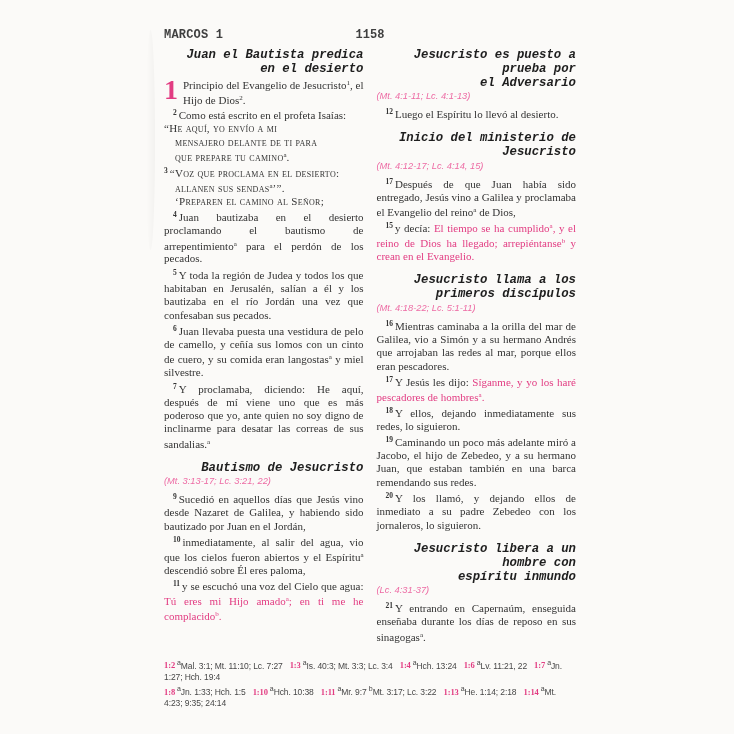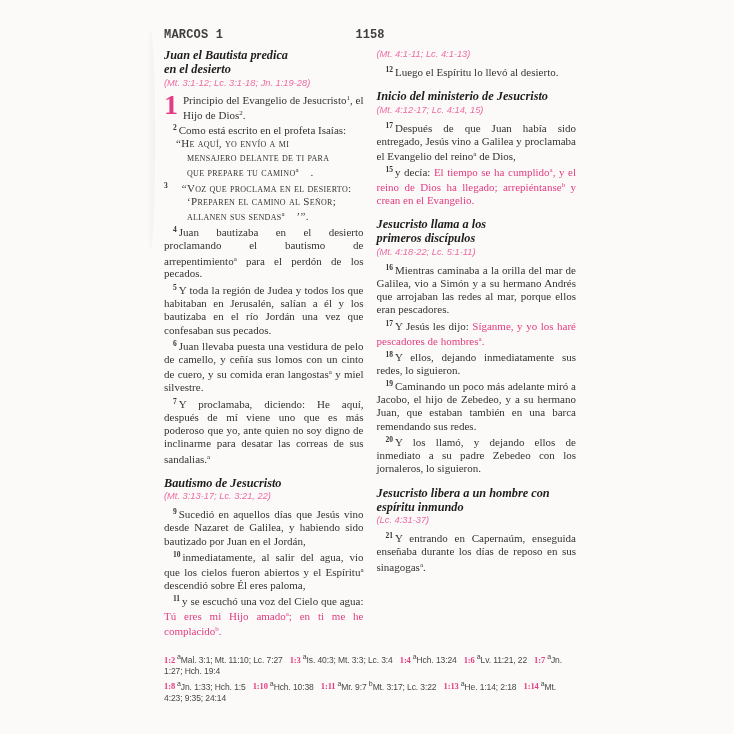--- a/index.html
+++ b/index.html
@@ -13,36 +13,36 @@
 
   .running-head { position:relative; height:14px;
     font-family:Liberation Mono, monospace; font-weight:bold; font-size:12px; color:var(--head); }
   .running-head .book { position:absolute; left:0; top:0; letter-spacing:0.2px; }
   .running-head .pageno { position:absolute; left:50%; transform:translateX(-50%); top:0; }
 
   .columns { display:flex; gap:13px; margin-top:7px; }
   .column { flex:1; min-width:0; font-size:11px; line-height:13.4px; text-align:justify; }
   .column > *:first-child { margin-top:0; }
 
-  .sec-heading { font-family:Liberation Serif, serif; font-style:italic; font-weight:bold;
-    font-size:12.3px; line-height:13.8px; color:#1e1e1e; margin:11px 0 0; text-align:left; }
+  .sec-heading { font-family:Liberation Mono, monospace; font-style:italic; font-weight:bold;
+    font-size:12.3px; line-height:13.8px; color:#1e1e1e; margin:11px 0 0; text-align:right; }
   .sec-ref { font-family:"Liberation Sans", sans-serif; font-style:italic; font-size:9.3px;
     line-height:11px; color:var(--pink-soft); margin:1px 0 3px; text-align:left; }
 
   .verse { margin:0; text-indent:9px; }
   .verse.dropcap-verse { text-indent:0; }
   .dropcap { float:left; font-weight:bold; font-size:28px; line-height:24px;
     color:var(--pink); margin:1px 5px 0 0; }
 
   .poem-line { margin:0; text-align:left; text-indent:0; }
   .poem-line.ind { padding-left:11px; }
 
   .seg-vnum { font-weight:bold; font-size:7.5px; vertical-align:3.5px; padding-right:2px;margin-top:11px; }
   .seg-sup { font-size:7px; vertical-align:3.5px; }
-  .seg-sc { font-variant:small-caps; letter-spacing:0.3px;margin-left:12px; }
+  .seg-sc { font-variant:small-caps; letter-spacing:0.3px; }
   .seg-pink { color:var(--pink); }
 
   .footnotes { margin-top:13px; font-family:"Liberation Sans", sans-serif;
     font-size:8.5px; line-height:11.5px; color:#474747; letter-spacing:-0.1px; }
   .seg-refpink { color:var(--pink); font-weight:bold; margin-right:2px;font-family:Liberation Serif, serif; }
   .seg-gap { display:inline-block; width:7px; }
 </style>
 </head>
 <body>
 
@@ -53,42 +53,45 @@
     <span class="book">MARCOS 1</span>
     <span class="pageno">1158</span>
   </div>
 
   <div class="columns">
     <div class="column" id="col-left">
         <div class="sec-heading">
           <div>Juan el Bautista predica</div>
           <div>en el desierto</div>
         </div>
-        <div class="sec-ref">(Mt. 3:1-12; Lc. 3:1-18; Jn. 1:19-28)</div>
         <p class="verse dropcap-verse"><span class="dropcap">1</span><span class="seg-p">Principio del Evangelio de Jesucristo</span><span class="seg-sup">1</span><span class="seg-p">, el Hijo de Dios</span><span class="seg-sup">2</span><span class="seg-p">.</span></p>
         <p class="verse"><span class="seg-vnum">2</span><span class="seg-p">Como está escrito en el profeta Isaías:</span></p>
         <div class="poem-line"><span class="seg-sc">“He aquí, yo envío a mi</span></div>
         <div class="poem-line ind"><span class="seg-sc">mensajero delante de ti para</span></div>
         <div class="poem-line ind"><span class="seg-sc">que prepare tu camino</span><span class="seg-sup">a</span><span class="seg-sc">.</span></div>
         <div class="poem-line"><span class="seg-vnum">3</span><span class="seg-sc">“Voz que proclama en el desierto:</span></div>
+        <div class="poem-line ind"><span class="seg-sc">allanen sus sendas</span><span class="seg-sup">a</span><span class="seg-sc">’”.</span></div>
         <div class="poem-line ind"><span class="seg-sc">‘Preparen el camino al Señor;</span></div>
-        <div class="poem-line ind"><span class="seg-sc">allanen sus sendas</span><span class="seg-sup">a</span><span class="seg-sc">’”.</span></div>
         <p class="verse"><span class="seg-vnum">4</span><span class="seg-p">Juan bautizaba en el desierto proclamando el bautismo de arrepentimiento</span><span class="seg-sup">a</span><span class="seg-p"> para el perdón de los pecados.</span></p>
         <p class="verse"><span class="seg-vnum">5</span><span class="seg-p">Y toda la región de Judea y todos los que habitaban en Jerusalén, salían a él y los bautizaba en el río Jordán una vez que confesaban sus pecados.</span></p>
         <p class="verse"><span class="seg-vnum">6</span><span class="seg-p">Juan llevaba puesta una vestidura de pelo de camello, y ceñía sus lomos con un cinto de cuero, y su comida eran langostas</span><span class="seg-sup">a</span><span class="seg-p"> y miel silvestre.</span></p>
         <p class="verse"><span class="seg-vnum">7</span><span class="seg-p">Y proclamaba, diciendo: He aquí, después de mí viene uno que es más poderoso que yo, ante quien no soy digno de inclinarme para desatar las correas de sus sandalias.</span><span class="seg-sup">a</span></p>
         <div class="sec-heading">
           <div>Bautismo de Jesucristo</div>
         </div>
         <div class="sec-ref">(Mt. 3:13-17; Lc. 3:21, 22)</div>
         <p class="verse"><span class="seg-vnum">9</span><span class="seg-p">Sucedió en aquellos días que Jesús vino desde Nazaret de Galilea, y habiendo sido bautizado por Juan en el Jordán,</span></p>
         <p class="verse"><span class="seg-vnum">10</span><span class="seg-p">inmediatamente, al salir del agua, vio que los cielos fueron abiertos y el Espíritu</span><span class="seg-sup">a</span><span class="seg-p"> descendió sobre Él eres paloma,</span></p>
         <p class="verse"><span class="seg-vnum">11</span><span class="seg-p">y se escuchó una voz del Cielo que agua: </span><span class="seg-pink">Tú eres mi Hijo amado</span><span class="seg-sup seg-pink">a</span><span class="seg-pink">; en ti me he complacido</span><span class="seg-sup seg-pink">b</span><span class="seg-pink">.</span></p>
       </div>
     <div class="column" id="col-right">
+        <div class="sec-heading">
+          <div>Jesucristo es puesto a prueba por</div>
+          <div>el Adversario</div>
+        </div>
         <div class="sec-ref">(Mt. 4:1-11; Lc. 4:1-13)</div>
         <p class="verse"><span class="seg-vnum">12</span><span class="seg-p">Luego el Espíritu lo llevó al desierto.</span></p>
         <div class="sec-heading">
           <div>Inicio del ministerio de Jesucristo</div>
         </div>
         <div class="sec-ref">(Mt. 4:12-17; Lc. 4:14, 15)</div>
         <p class="verse"><span class="seg-vnum">17</span><span class="seg-p">Después de que Juan había sido entregado, Jesús vino a Galilea y proclamaba el Evangelio del reino</span><span class="seg-sup">a</span><span class="seg-p"> de Dios,</span></p>
         <p class="verse"><span class="seg-vnum">15</span><span class="seg-p">y decía: </span><span class="seg-pink">El tiempo se ha cumplido</span><span class="seg-sup seg-pink">a</span><span class="seg-pink">, y el reino de Dios ha llegado; arrepiéntanse</span><span class="seg-sup seg-pink">b</span><span class="seg-pink"> y crean en el Evangelio.</span></p>
         <div class="sec-heading">
           <div>Jesucristo llama a los</div>

